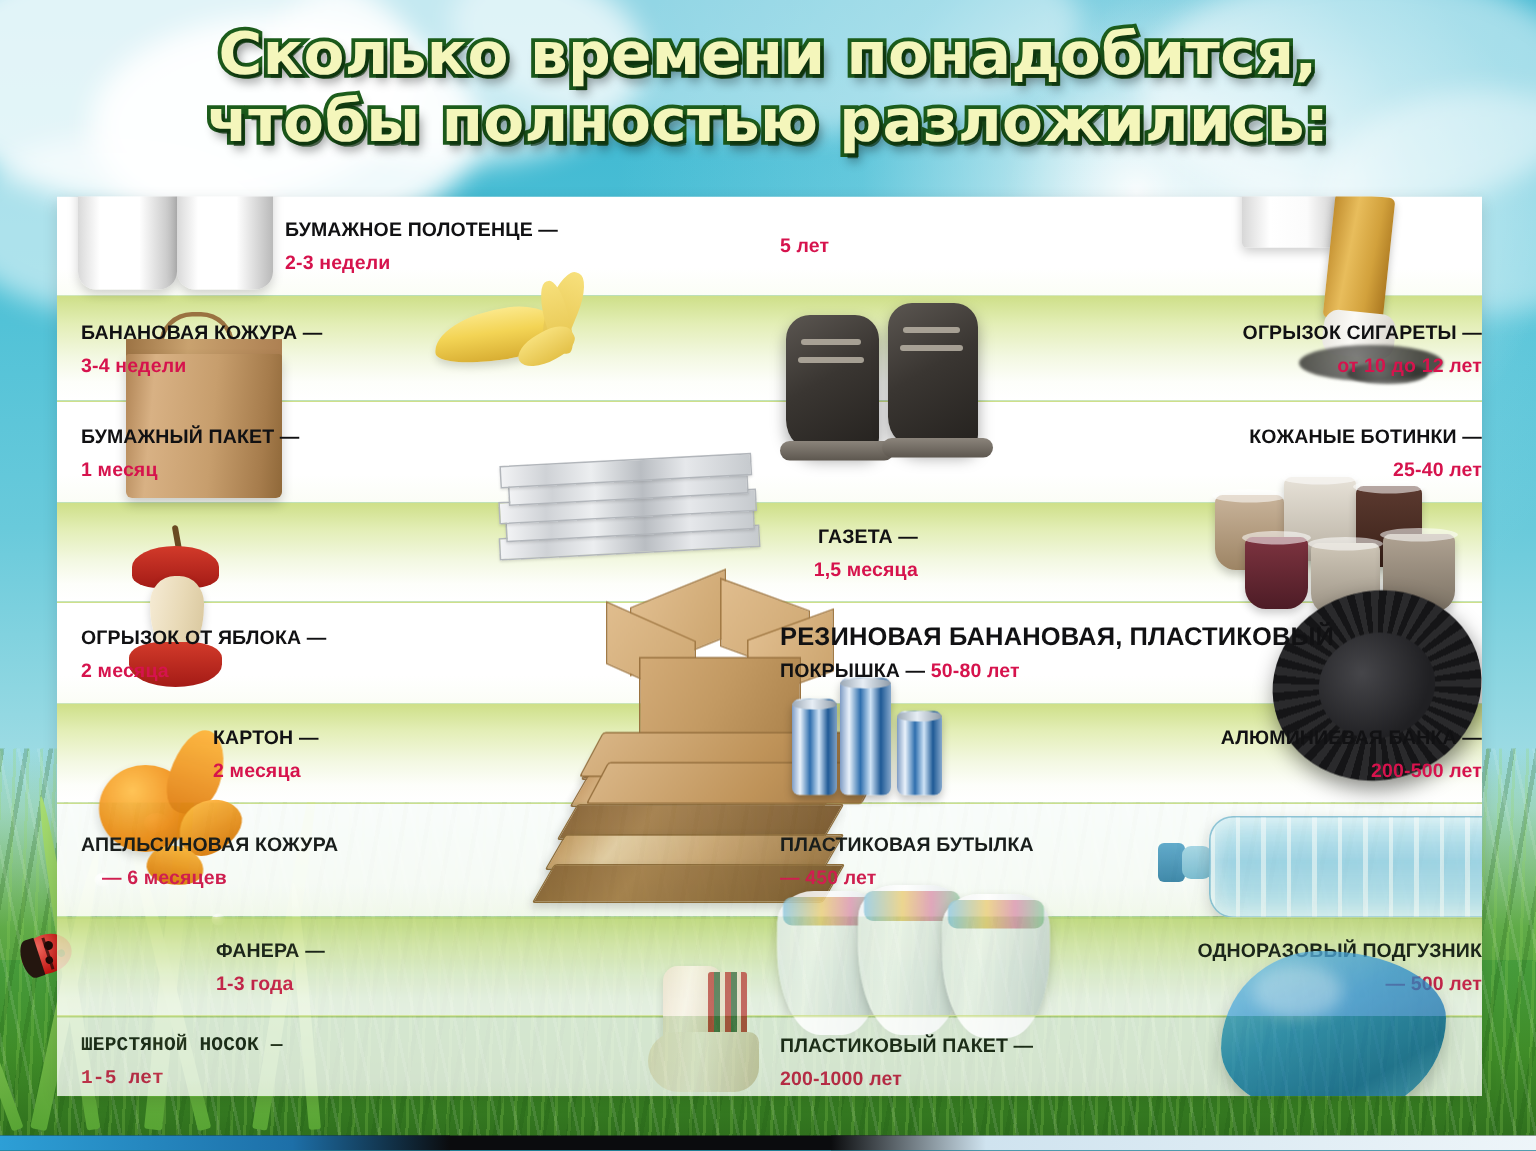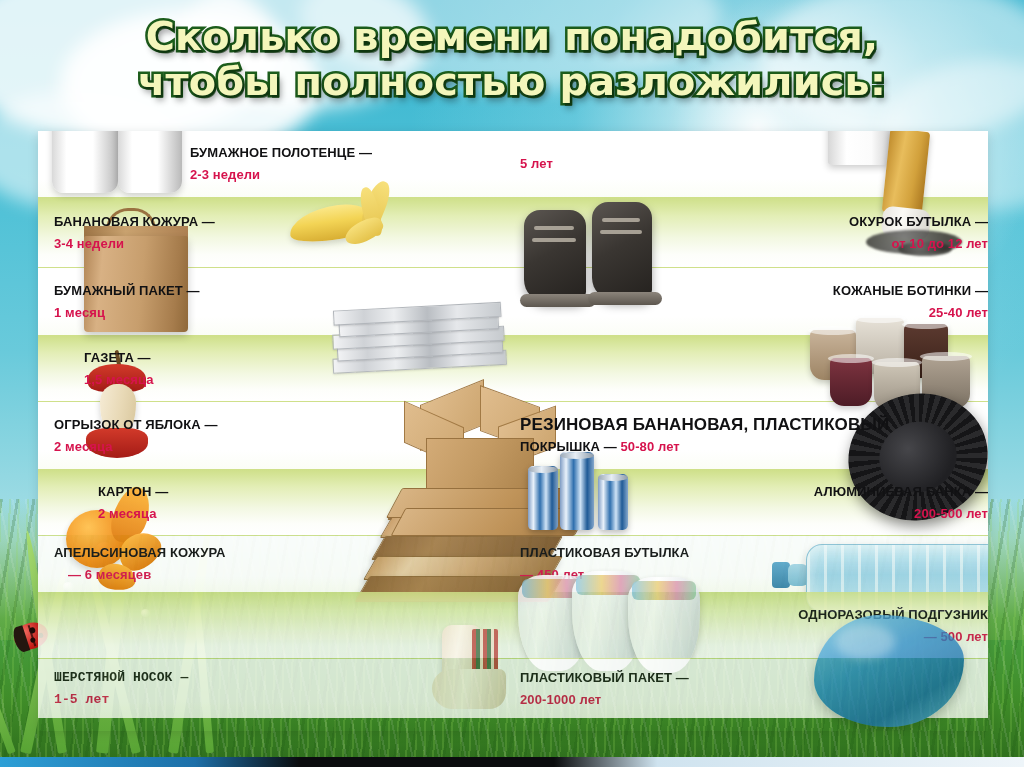--- a/index.html
+++ b/index.html
@@ -276,21 +276,21 @@
       <div class="cigfilter" style="left:48px;top:0;width:40px;height:84px;"></div>
       <div class="cigpaper" style="left:44px;top:78px;width:48px;height:30px;border-radius:10px;"></div>
       <div class="ash" style="left:28px;top:100px;width:96px;height:24px;"></div>
       <div class="ash" style="left:60px;top:112px;width:54px;height:14px;"></div>
     </div>
     <div class="cell left a-l" style="padding-left:16px;">
       <div class="ln label">БАНАНОВАЯ КОЖУРА —</div>
       <div class="ln value">3-4 недели</div>
     </div>
     <div class="cell right a-r" style="padding-right:146px;">
-      <div class="ln label">ОКУРОК БУТЫЛКА —</div>
+      <div class="ln label">ОГРЫЗОК СИГАРЕТЫ —</div>
       <div class="ln value">от 10 до 12 лет</div>
     </div>
   </div>
 
   <div class="row white" style="height:68px;">
     <div class="art" style="left:32px;top:-62px;width:140px;height:130px;">
       <div class="bag-handle" style="left:36px;top:2px;width:44px;height:22px;"></div>
       <div class="bag-top" style="left:14px;top:20px;width:104px;height:12px;"></div>
       <div class="bag-body" style="left:14px;top:30px;width:104px;height:96px;"></div>
     </div>
@@ -313,21 +313,21 @@
       <div class="np" style="left:7px;top:4px;width:166px;height:13px;"></div>
     </div>
     <div class="art" style="left:770px;top:-32px;width:180px;height:110px;">
       <div class="cup" style="left:2px;top:26px;width:46px;height:50px;background:linear-gradient(180deg,#c9b49b,#9d8464);"></div>
       <div class="cup" style="left:48px;top:14px;width:48px;height:56px;background:linear-gradient(180deg,#e7e2d8,#b8b0a2);"></div>
       <div class="cup" style="left:96px;top:20px;width:44px;height:54px;background:linear-gradient(180deg,#5c3a30,#3a2118);"></div>
       <div class="cup" style="left:22px;top:54px;width:42px;height:48px;background:linear-gradient(180deg,#7e3440,#4d1c26);"></div>
       <div class="cup" style="left:66px;top:58px;width:46px;height:48px;background:linear-gradient(180deg,#cfc7b8,#9b9284);"></div>
       <div class="cup" style="left:114px;top:52px;width:48px;height:52px;background:linear-gradient(180deg,#b0a393,#7c7264);"></div>
     </div>
-    <div class="cell left a-c" style="align-items:flex-start;padding-left:46px;">
+    <div class="cell left a-c" style="align-items:flex-end;padding-left:104px;">
       <div class="ln label">ГАЗЕТА —</div>
       <div class="ln value">1,5 месяца</div>
     </div>
   </div>
 
   <div class="row white" style="height:68px;">
     <div class="art core" style="left:28px;top:-52px;width:110px;height:120px;">
       <div class="core-stem" style="left:50px;top:0;height:18px;"></div>
       <div class="core-skin" style="left:22px;top:14px;width:58px;height:28px;border-radius:50% 50% 30% 30%;"></div>
       <div class="core-b" style="left:34px;top:34px;width:36px;height:52px;"></div>
@@ -354,31 +354,31 @@
       <div class="ln mix" style="color:#111113;"><span style="color: rgb(17, 17, 19);">ПОКРЫШКА —</span><span style="color: rgb(214, 19, 77);"> 50-80 лет</span></div>
     </div>
   </div>
 
   <div class="row green" style="height:66px;">
     <div class="art" style="left:486px;top:-28px;width:160px;height:110px;">
       <div class="can" style="left:4px;top:24px;width:30px;height:64px;"></div>
       <div class="can" style="left:36px;top:10px;width:34px;height:78px;"></div>
       <div class="can" style="left:74px;top:32px;width:30px;height:56px;"></div>
     </div>
-    <div class="cell left a-c" style="align-items:flex-start;padding-left:60px;">
+    <div class="cell left a-c" style="align-items:flex-start;padding-left:104px;">
       <div class="ln label">КАРТОН —</div>
       <div class="ln value">2 месяца</div>
     </div>
     <div class="cell right a-r" style="padding-right:128px;">
       <div class="ln label">АЛЮМИНИЕВАЯ БАНКА —</div>
       <div class="ln value">200-500 лет</div>
     </div>
   </div>
 
-  <div class="row white f1" style="height:57px;">
+  <div class="row white f1" style="height:76px;">
     <div class="art" style="left:20px;top:-56px;width:130px;height:124px;">
       <div class="orng" style="left:8px;top:30px;width:62px;height:58px;"></div>
       <div class="opeel" style="left:56px;top:6px;width:34px;height:58px;transform:rotate(18deg);"></div>
       <div class="opeel" style="left:60px;top:54px;width:44px;height:34px;transform:rotate(-28deg);"></div>
       <div class="opeel" style="left:40px;top:84px;width:38px;height:26px;transform:rotate(12deg);"></div>
     </div>
     <div class="art" style="left:320px;top:-42px;width:240px;height:150px;">
       <div class="ply dark" style="left:36px;top:2px;width:160px;height:22px;transform:skewX(-30deg);"></div>
       <div class="ply" style="left:28px;top:22px;width:168px;height:20px;transform:skewX(-30deg);"></div>
       <div class="ply dark" style="left:20px;top:42px;width:176px;height:22px;transform:skewX(-30deg);"></div>
@@ -399,20 +399,24 @@
       <div class="ln value">— 450 лет</div>
     </div>
   </div>
 
   <div class="row green f2" style="height:66px;">
     <div class="art" style="left:480px;top:-22px;width:210px;height:120px;">
       <div class="diaper" style="left:0px;top:4px;width:72px;height:96px;"></div>
       <div class="diaper" style="left:54px;top:0px;width:72px;height:100px;"></div>
       <div class="diaper" style="left:110px;top:6px;width:72px;height:96px;"></div>
     </div>
+    <div class="cell left a-c" style="align-items:flex-start;padding-left:106px;">
+      <div class="ln label">ФАНЕРА —</div>
+      <div class="ln value">1-3 года</div>
+    </div>
     <div class="cell right a-r" style="padding-right:12px;">
       <div class="ln label">ОДНОРАЗОВЫЙ ПОДГУЗНИК</div>
       <div class="ln value">— 500 лет</div>
     </div>
   </div>
 
   <div class="row white f3" style="height:60px;">
     <div class="art sock" style="left:390px;top:-34px;width:130px;height:96px;">
       <div class="sock-leg" style="left:14px;top:0;width:40px;height:52px;"></div>
       <div class="sock-pat" style="left:44px;top:4px;width:26px;height:46px;"></div>

